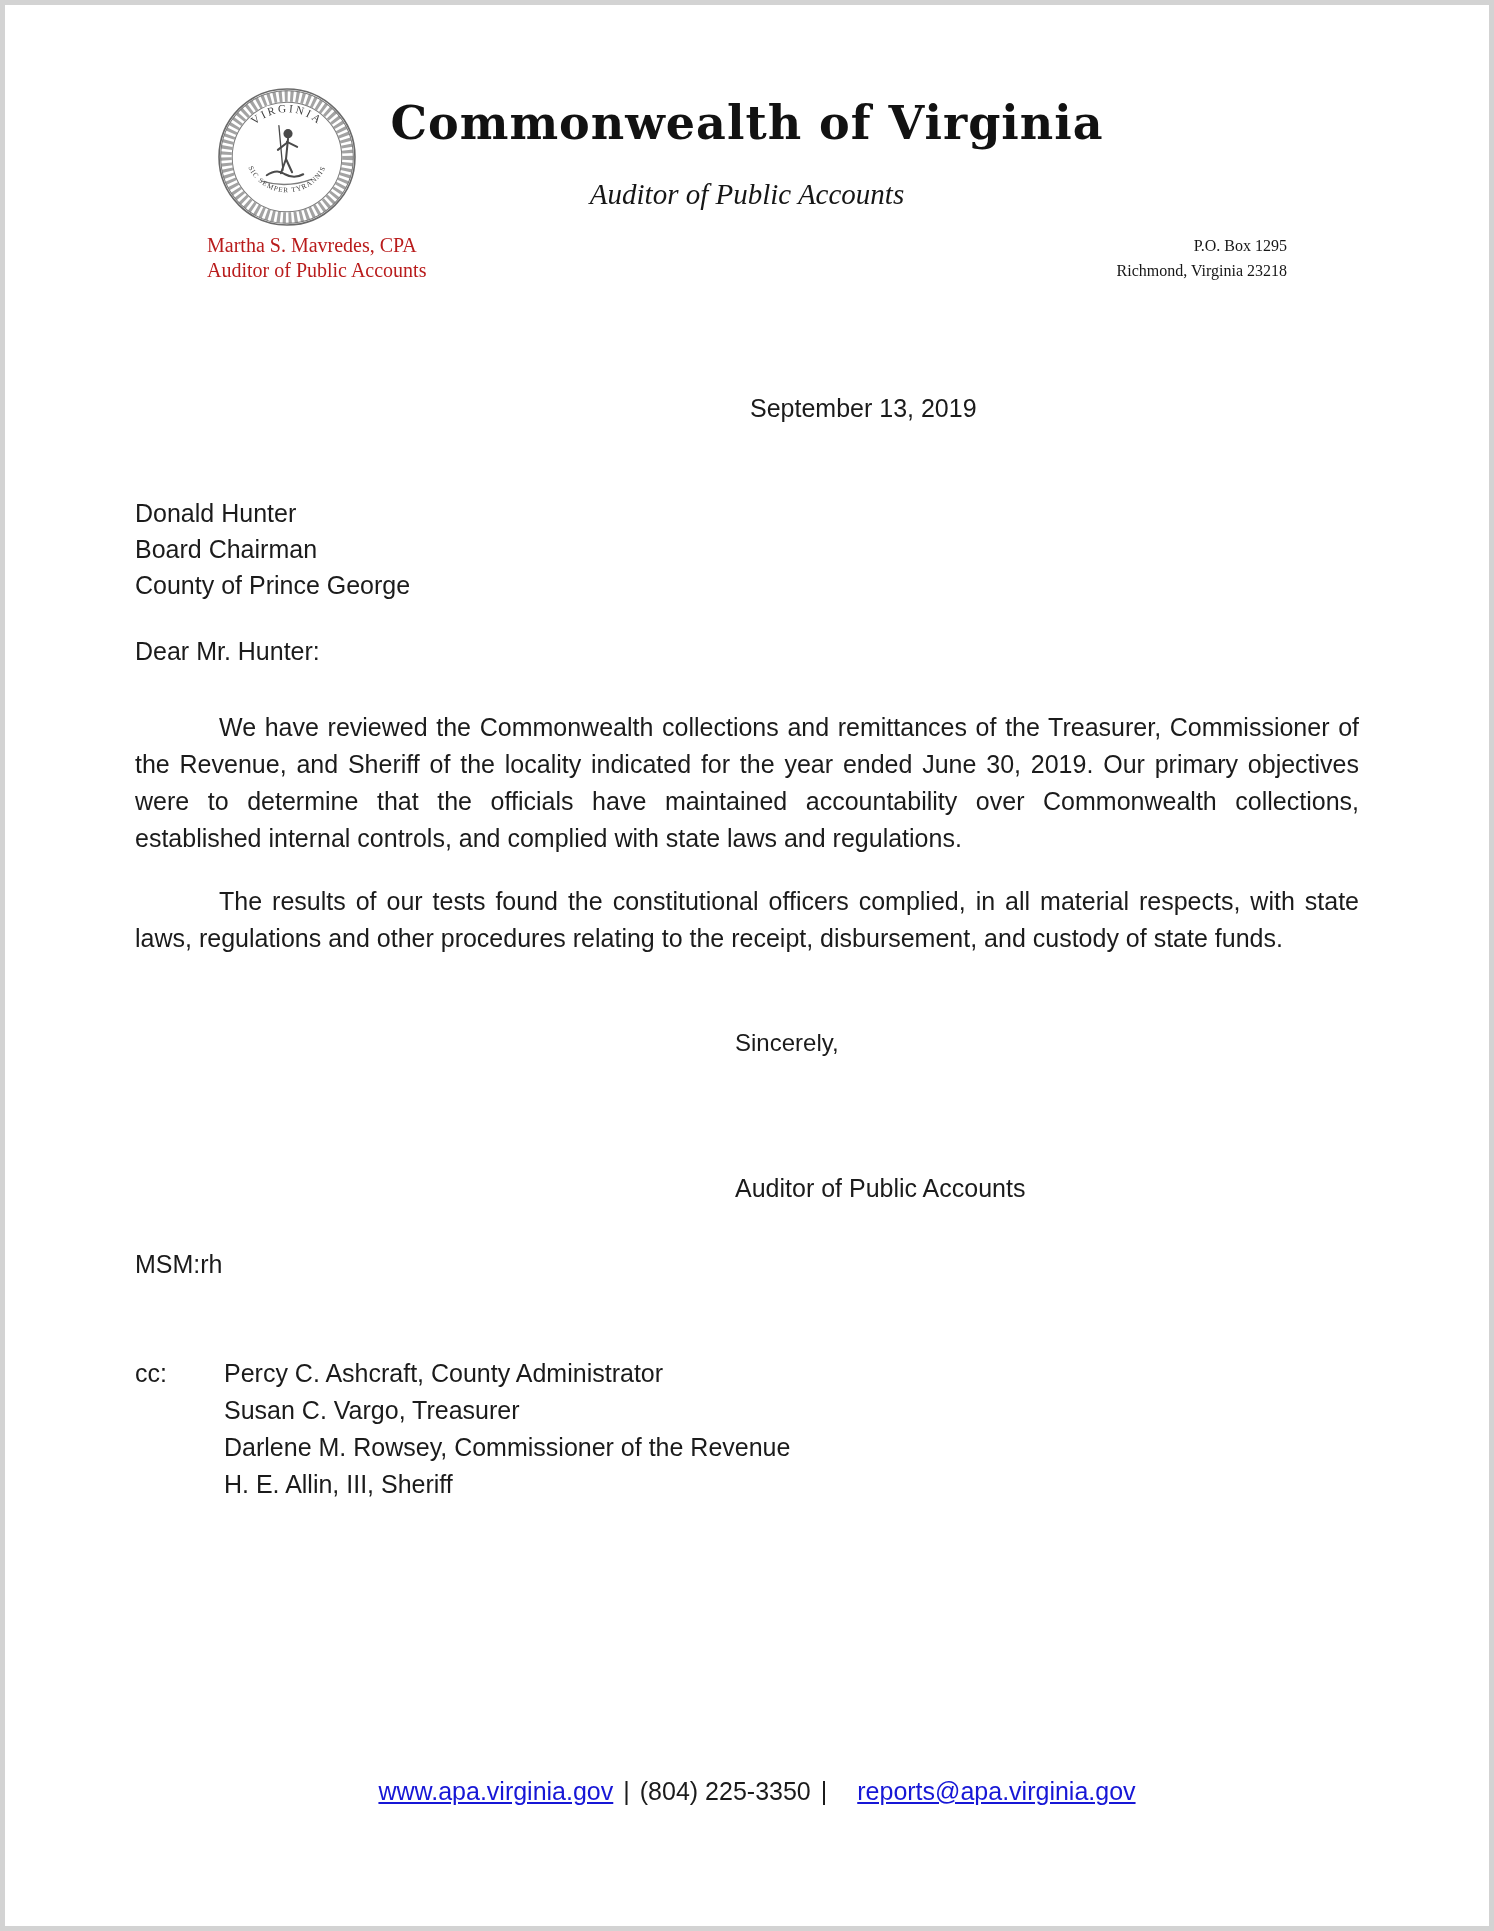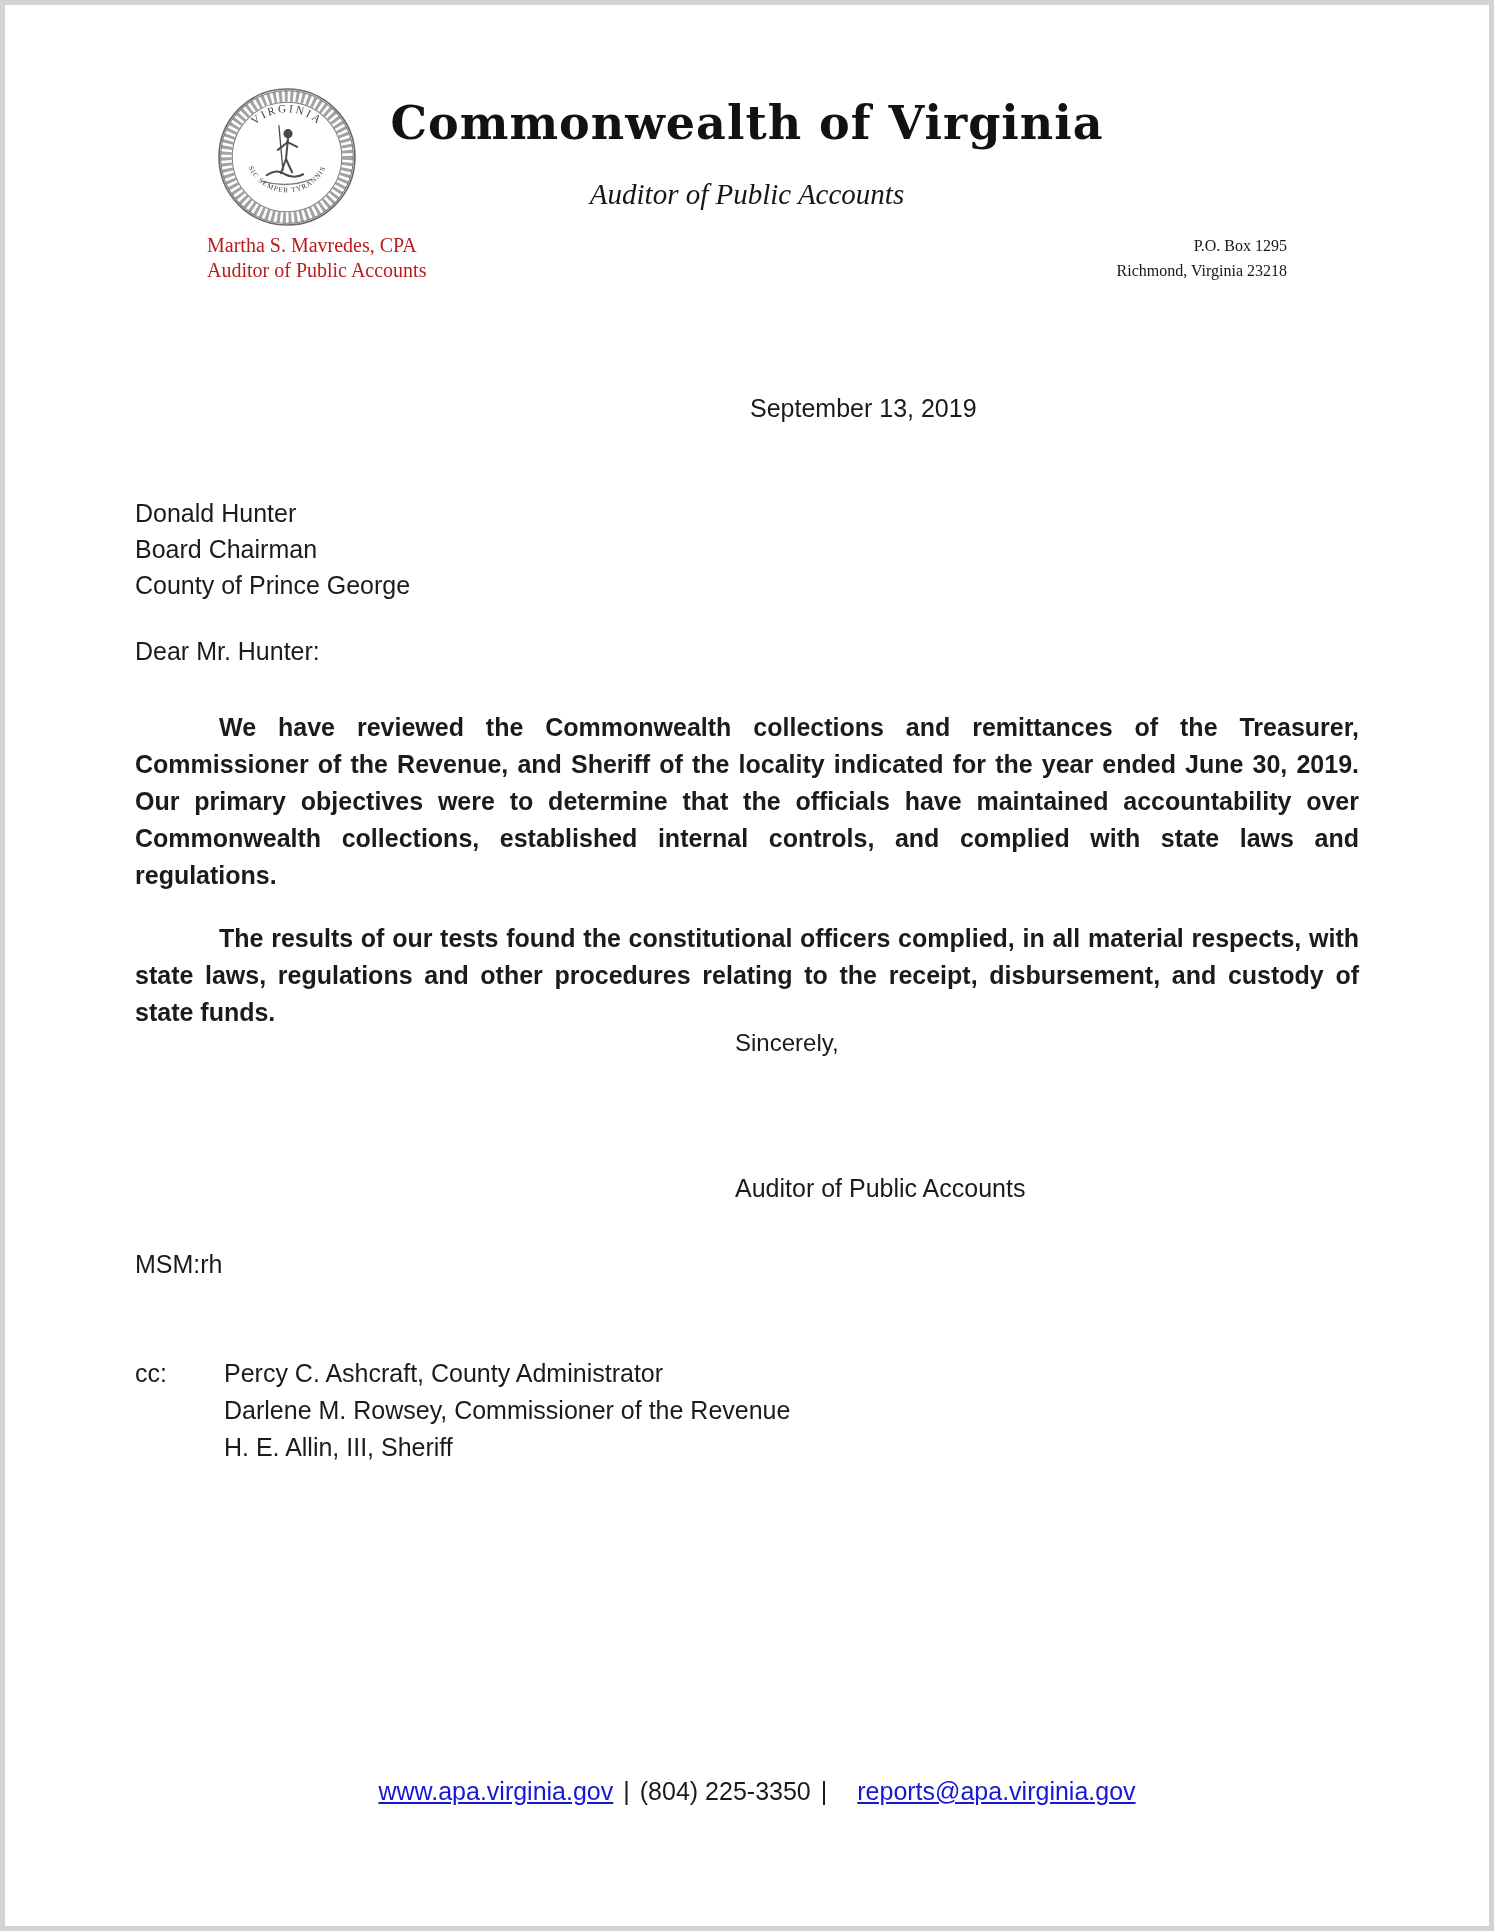--- a/index.html
+++ b/index.html
@@ -82,21 +82,20 @@
     position: absolute;
     left: 135px; top: 709px;
     width: 1228px;
     font-size: 25px;
     line-height: 37px;
     text-align: justify;
   }
   .body-block p {
     margin: 0 4px 26px 0;
     text-indent: 84px;
-    font-weight: bold;
   }
   .closing {
     position: absolute;
     left: 735px; top: 1029px;
     font-size: 24px;
   }
   .signer-title {
     position: absolute;
     left: 735px; top: 1174px;
     font-size: 25px;
@@ -197,20 +196,21 @@
   </div>
 
   <div class="closing">Sincerely,</div>
   <div class="signer-title">Auditor of Public Accounts</div>
   <div class="initials">MSM:rh</div>
 
   <div class="cc-block">
     <div class="cc-label">cc:</div>
     <div class="cc-list">
       <div>Percy C. Ashcraft, County Administrator</div>
+      <div>Susan C. Vargo, Treasurer</div>
       <div>Darlene M. Rowsey, Commissioner of the Revenue</div>
       <div>H. E. Allin, III, Sheriff</div>
     </div>
   </div>
 
   <div class="footer">
     <a class="link">www.apa.virginia.gov</a><span class="sep">|</span><span>(804) 225-3350</span><span class="sep">|</span><a class="link">reports@apa.virginia.gov</a>
   </div>
 
 </div>

